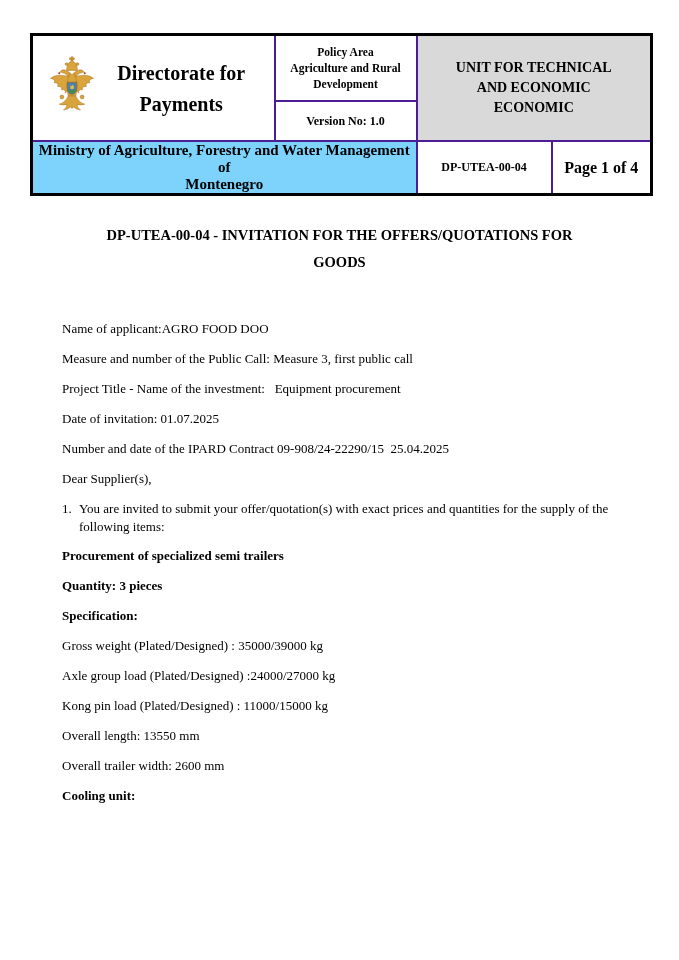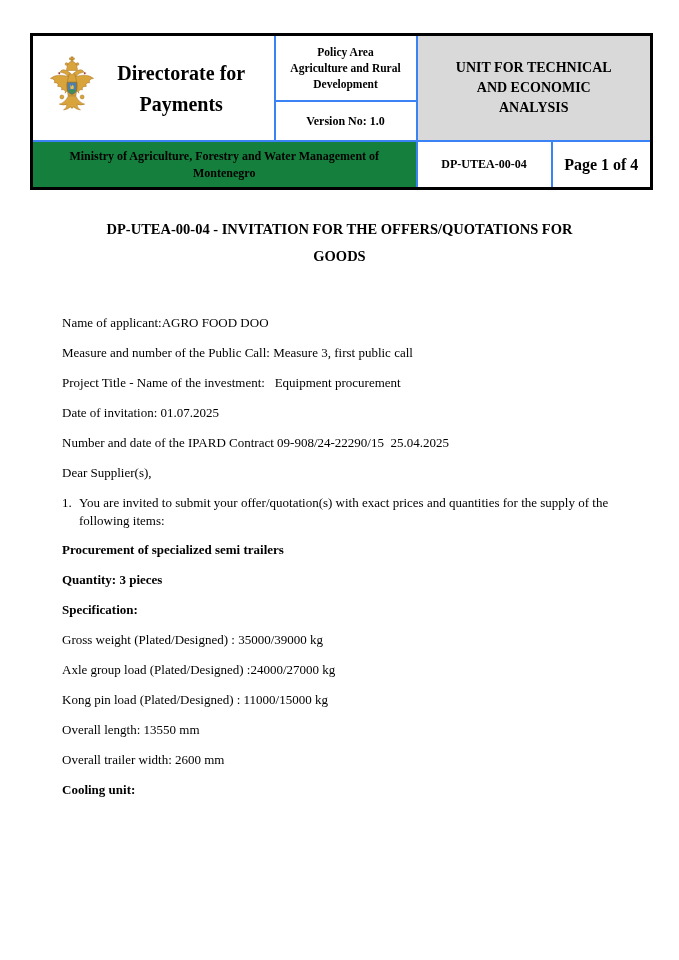--- a/index.html
+++ b/index.html
@@ -8,32 +8,32 @@
     font-family:"Liberation Serif","DejaVu Serif",serif;
     position:relative; overflow:hidden;
   }
 
   
   table.header-table {
     border-collapse:collapse; table-layout:fixed;
     margin:33px 0 0 30px; width:620px;
     border:3px solid #000;
   }
-  table.header-table td { border:2px solid #3b82f6; padding:0; text-align:center; vertical-align:middle; }
+  table.header-table td { border:2px solid #4c1d95; padding:0; text-align:center; vertical-align:middle; }
   .col-a{width:243px}.col-b{width:142px}.col-c{width:135px}.col-d{width:100px}
 
   .cell-org { height:104px; }
   .org-flex { display:flex; align-items:flex-end; padding:0 6px 0 12px; }
   .org-logo { flex:0 0 auto; }
   .org-name { flex:1; font-weight:bold; font-size:20px; line-height:31px; text-align:center; padding-right:4px; }
 
   .cell-policy { font-weight:bold; font-size:11.5px; line-height:16px; height:64px; }
   .cell-version { font-weight:bold; font-size:12px; height:38px; }
   .cell-unit { background:#d9d9d9; font-weight:bold; font-size:14px; line-height:20px; }
-  .cell-ministry { background:#15803d; font-weight:bold; font-size:12px; line-height:17px; height:45px; }
+  .cell-ministry { background:#7dd3fc; font-weight:bold; font-size:15px; line-height:17px; height:45px; }
   .cell-doc-code { font-weight:bold; font-size:12px; vertical-align:top; padding-top:9px; }
   .cell-page { font-weight:bold; font-size:16px; vertical-align:top; text-align:left; padding:9px 0 0 9px; }
 
   
   .doc-title {
     margin:26px 40px 0; text-align:center;
     font-weight:bold; font-size:14.5px; line-height:27px;
   }
   .doc-body { margin:44px 58px 16px 62px; font-size:13px; }
   .doc-body p { margin:0 0 13px; line-height:17px; }
@@ -85,21 +85,21 @@
       </div>
     </td>
     <td class="cell-policy">
       <div>Policy Area</div>
       <div>Agriculture and Rural</div>
       <div>Development</div>
     </td>
     <td class="cell-unit" rowspan="2" colspan="2">
       <div>UNIT FOR TECHNICAL</div>
       <div>AND ECONOMIC</div>
-      <div>ANALYSIS</div>
+      <div>ECONOMIC</div>
     </td>
   </tr>
   <tr>
     <td class="cell-version">Version No: 1.0</td>
   </tr>
   <tr>
     <td class="cell-ministry" colspan="2">
       <div>Ministry of Agriculture, Forestry and Water Management of</div>
       <div>Montenegro</div>
     </td>

